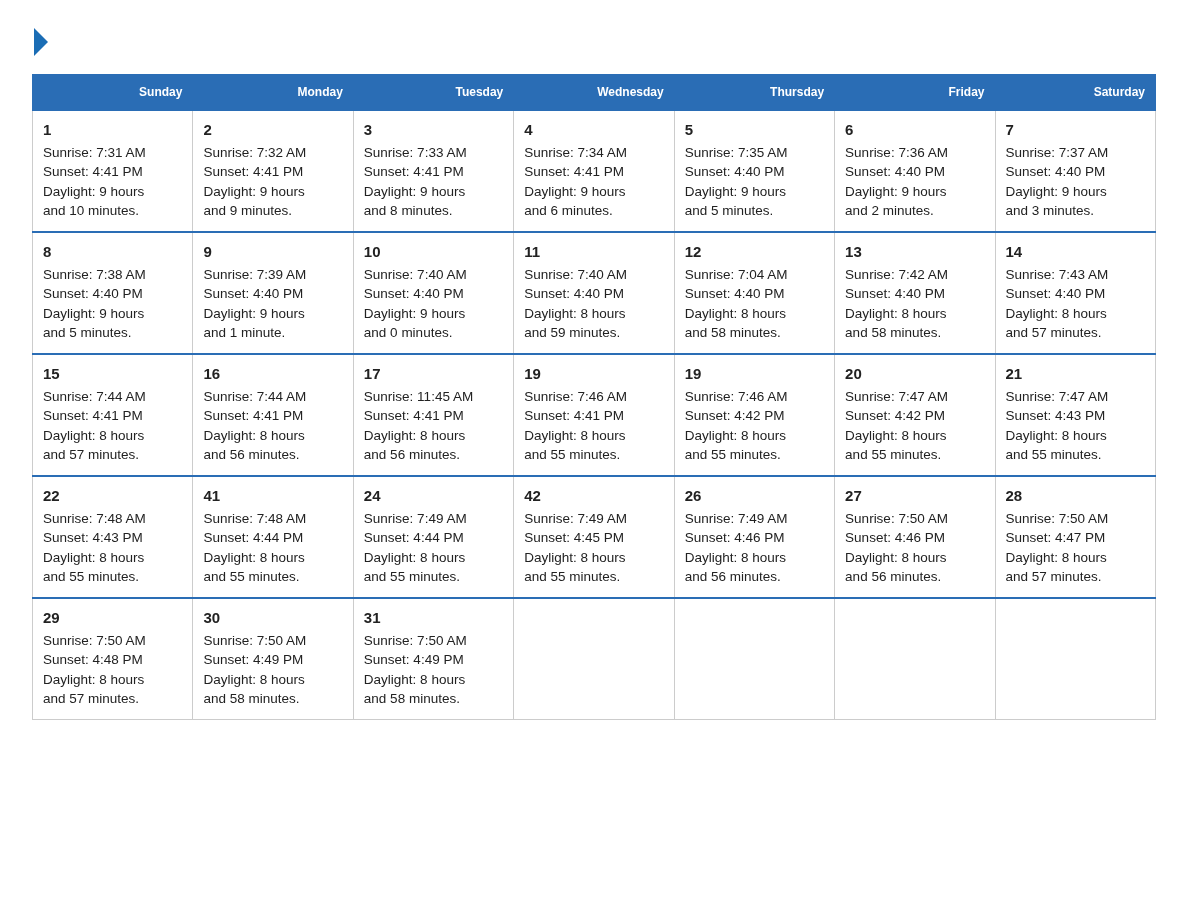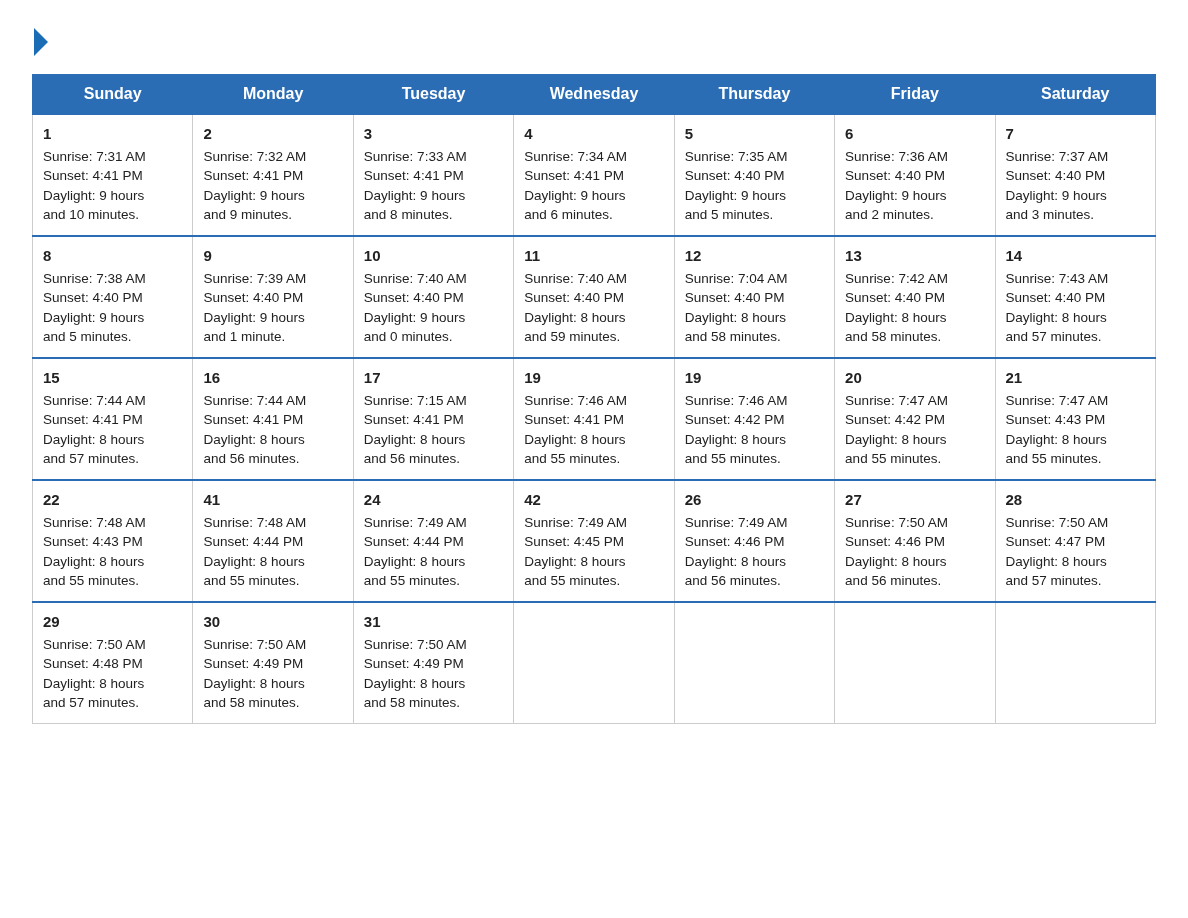--- a/index.html
+++ b/index.html
@@ -64,24 +64,24 @@
       margin-top: 4px;
     }
     table {
       width: 100%;
       border-collapse: collapse;
       table-layout: fixed;
     }
     thead tr th {
       background-color: #2a6db5;
       color: #fff;
-      font-size: 16px;
+      font-size: 12px;
       font-weight: bold;
       padding: 10px 10px 10px 10px;
-      text-align: center;
+      text-align: right;
       border: 1px solid #2a6db5;
     }
     tbody tr td {
       vertical-align: top;
       padding: 8px 10px 10px 10px;
       border: 1px solid #ccc;
       border-top: 2px solid #2a6db5;
       font-size: 13.5px;
       color: #222;
       min-height: 90px;
@@ -245,21 +245,21 @@
         </td>
         <td>
           <span class="day-number">16</span>
           <div class="day-detail">Sunrise: 7:44 AM</div>
           <div class="day-detail">Sunset: 4:41 PM</div>
           <div class="day-detail">Daylight: 8 hours</div>
           <div class="day-detail">and 56 minutes.</div>
         </td>
         <td>
           <span class="day-number">17</span>
-          <div class="day-detail">Sunrise: 7:15 AM</div>
+          <div class="day-detail">Sunrise: 11:45 AM</div>
           <div class="day-detail">Sunset: 4:41 PM</div>
           <div class="day-detail">Daylight: 8 hours</div>
           <div class="day-detail">and 56 minutes.</div>
         </td>
         <td>
           <span class="day-number">19</span>
           <div class="day-detail">Sunrise: 7:46 AM</div>
           <div class="day-detail">Sunset: 4:41 PM</div>
           <div class="day-detail">Daylight: 8 hours</div>
           <div class="day-detail">and 55 minutes.</div>

